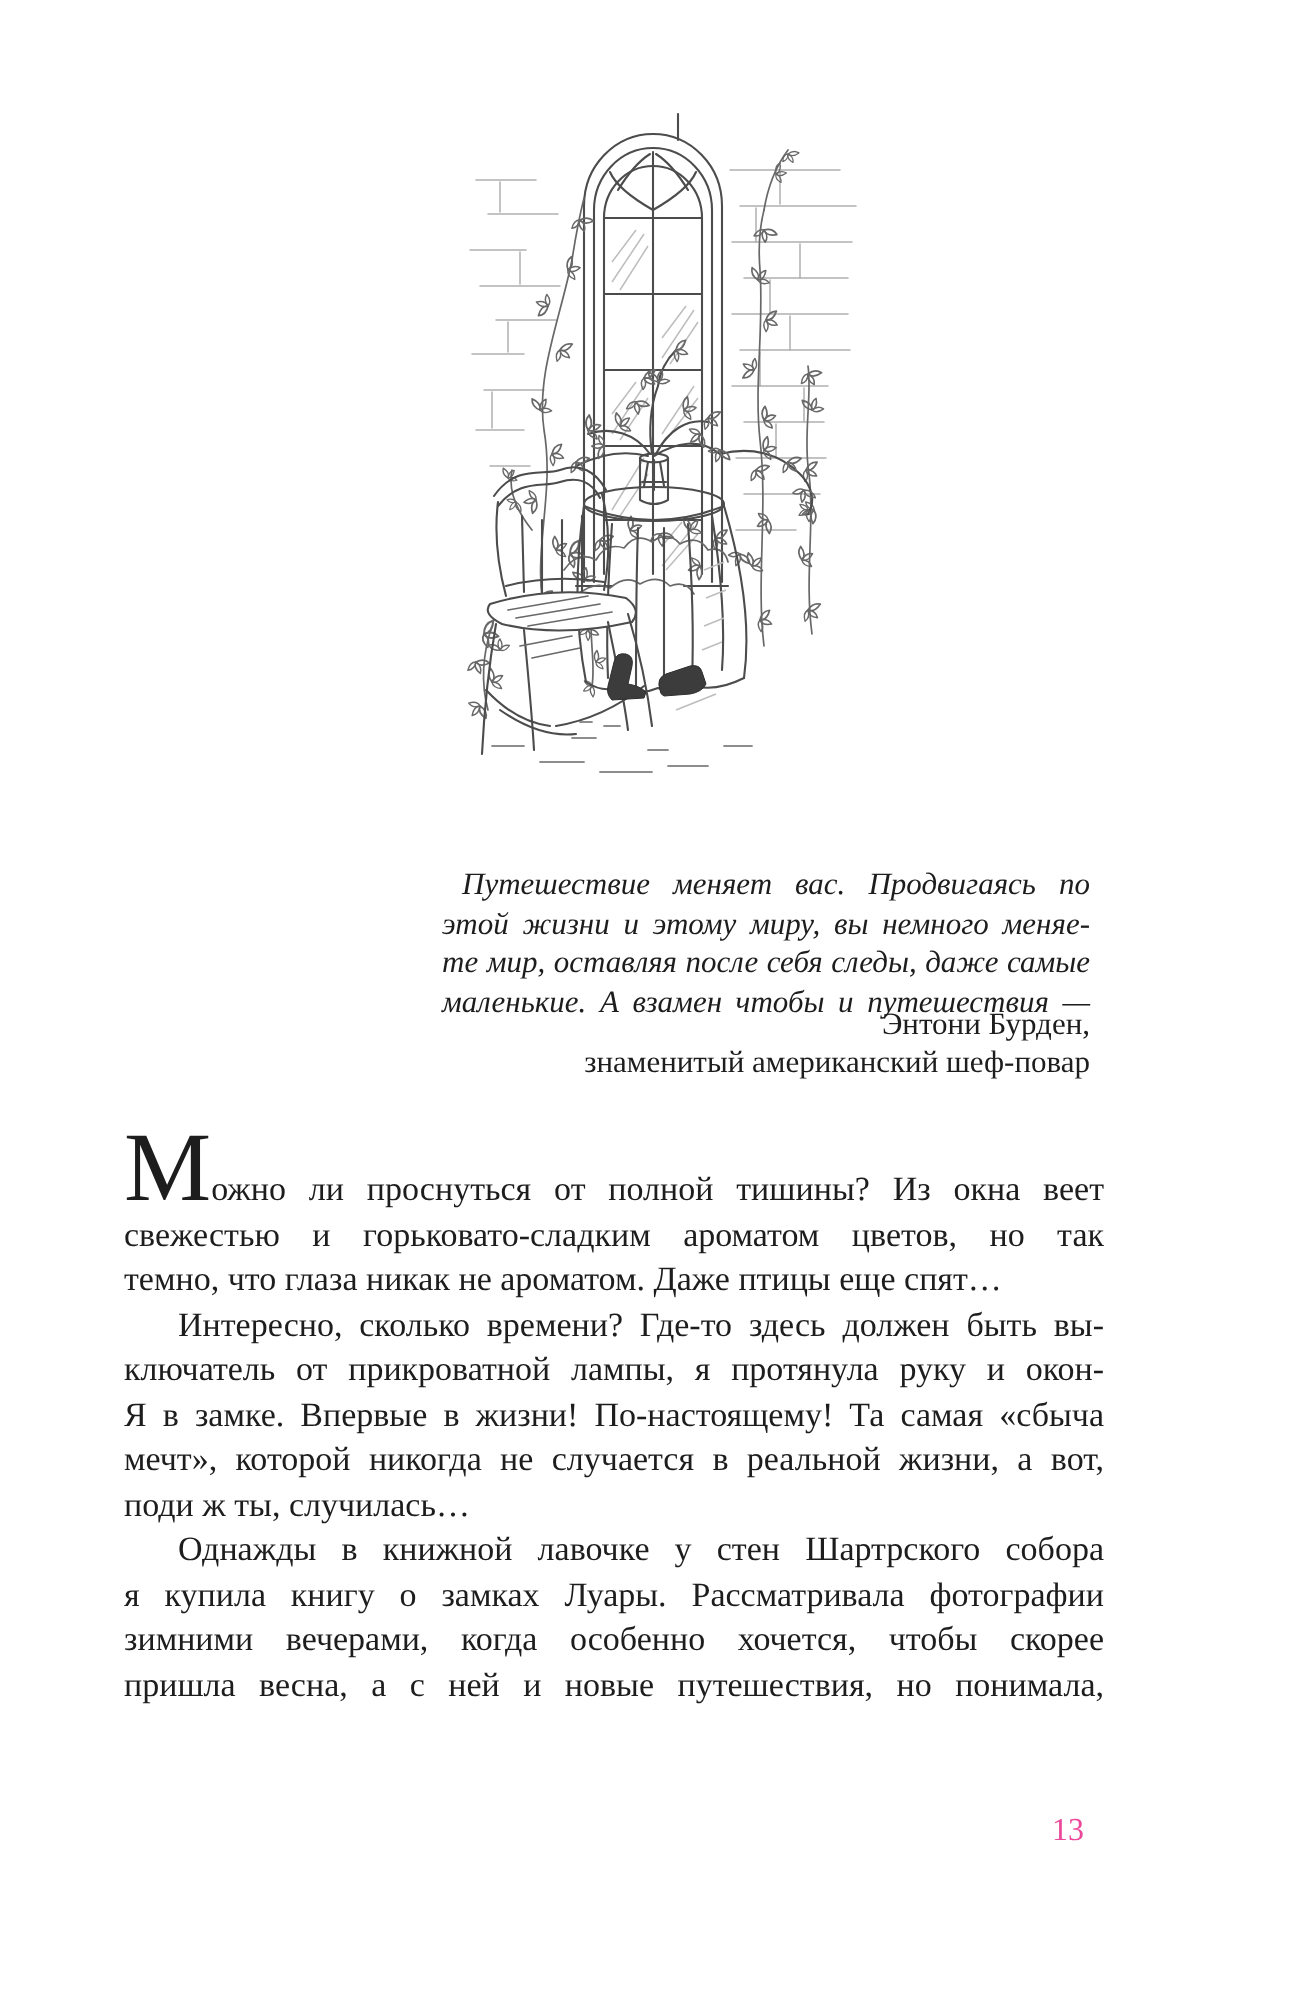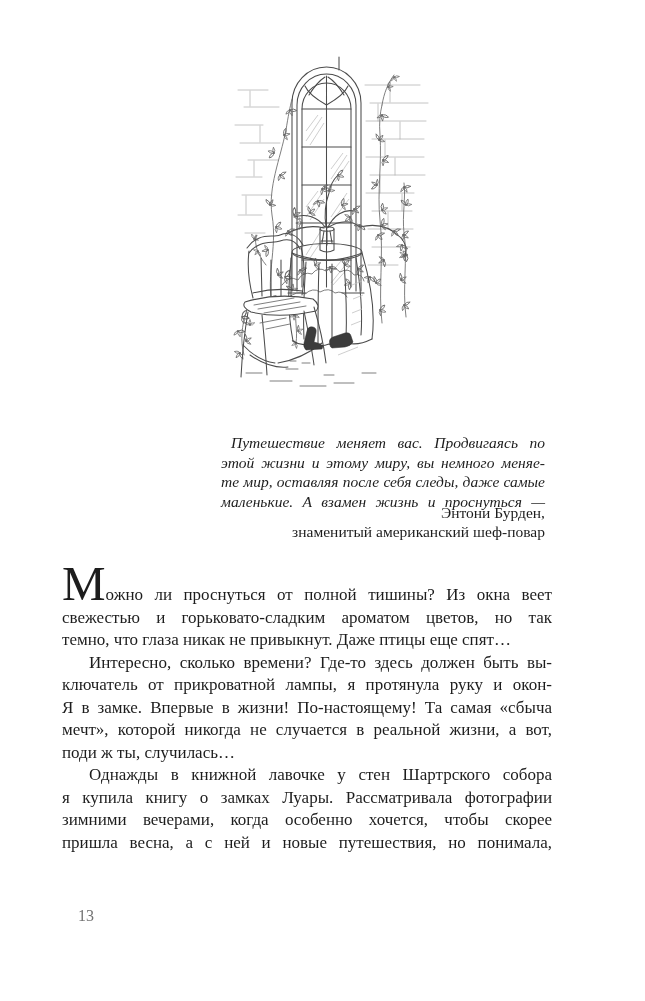--- a/index.html
+++ b/index.html
@@ -24,21 +24,21 @@
   
   .bodytext{position:absolute;left:62px;top:584px;width:490px;
     font-size:17px;line-height:22.5px;}
   .jl{text-align:justify;text-align-last:justify;}
   .ll{text-align:left;text-align-last:left;}
   .ind{text-indent:27px;}
   .ind1{text-indent:10px;margin-top:28px;}
   .raised-cap{font-size:49px;line-height:0;}
   
   .folio{position:absolute;left:78px;top:906px;width:464px;
-    font-size:16px;line-height:20px;color:#737373;}
+    text-align:right;font-size:16px;line-height:20px;color:#ec4899;}
 </style>
 </head>
 <body>
 
 <div class="page">
 
   <svg class="illus" width="205" height="340" viewBox="0 0 205 340">
     <defs>
       <path id="leaf" d="M0,0 Q2.6,-3.6 6.4,-2.4 Q3.2,1.6 0,0 Z"></path>
       <g id="clus">
@@ -190,33 +190,33 @@
 
     <g class="ink2">
       <path d="M16,318 h16 M40,326 h22 M70,331 h26 M104,328 h20 M132,318 h14 M56,314 h12 M94,320 h10 M60,306 h6 M72,308 h8"></path>
     </g>
   </svg>
 
   <div class="epigraph">
     <div class="jl ind1">Путешествие меняет вас. Продвигаясь по</div>
     <div class="jl">этой жизни и этому миру, вы немного меняе-</div>
     <div class="jl">те мир, оставляя после себя следы, даже самые</div>
-    <div class="jl">маленькие. А взамен жизнь и проснуться —</div>
+    <div class="jl">маленькие. А взамен чтобы и путешествия —</div>
   </div>
 
   <div class="attrib">
     <div>Энтони Бурден,</div>
     <div>знаменитый американский шеф-повар</div>
   </div>
 
   <div class="bodytext">
 
     <div class="jl"><span class="raised-cap">М</span><span>ожно ли проснуться от полной тишины? Из окна веет</span></div>
     <div class="jl">свежестью и горьковато-сладким ароматом цветов, но так</div>
-    <div class="ll">темно, что глаза никак не привыкнут. Даже птицы еще спят…</div>
+    <div class="ll">темно, что глаза никак не ароматом. Даже птицы еще спят…</div>
 
     <div class="jl ind">Интересно, сколько времени? Где-то здесь должен быть вы-</div>
     <div class="jl">ключатель от прикроватной лампы, я протянула руку и окон-</div>
     <div class="jl">Я в замке. Впервые в жизни! По-настоящему! Та самая «сбыча</div>
     <div class="jl">мечт», которой никогда не случается в реальной жизни, а вот,</div>
     <div class="ll">поди ж ты, случилась…</div>
 
     <div class="jl ind">Однажды в книжной лавочке у стен Шартрского собора</div>
     <div class="jl">я купила книгу о замках Луары. Рассматривала фотографии</div>
     <div class="jl">зимними вечерами, когда особенно хочется, чтобы скорее</div>

